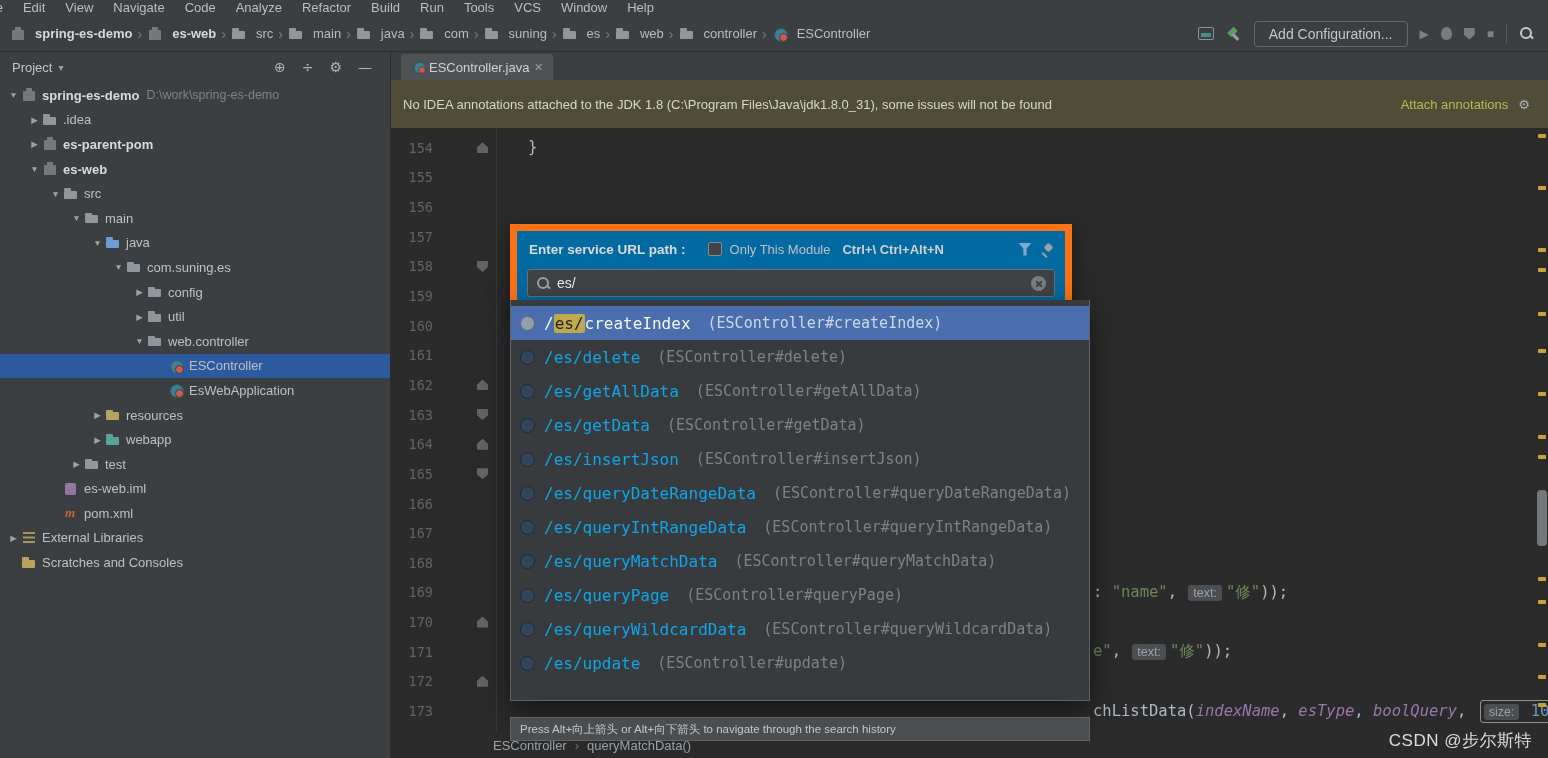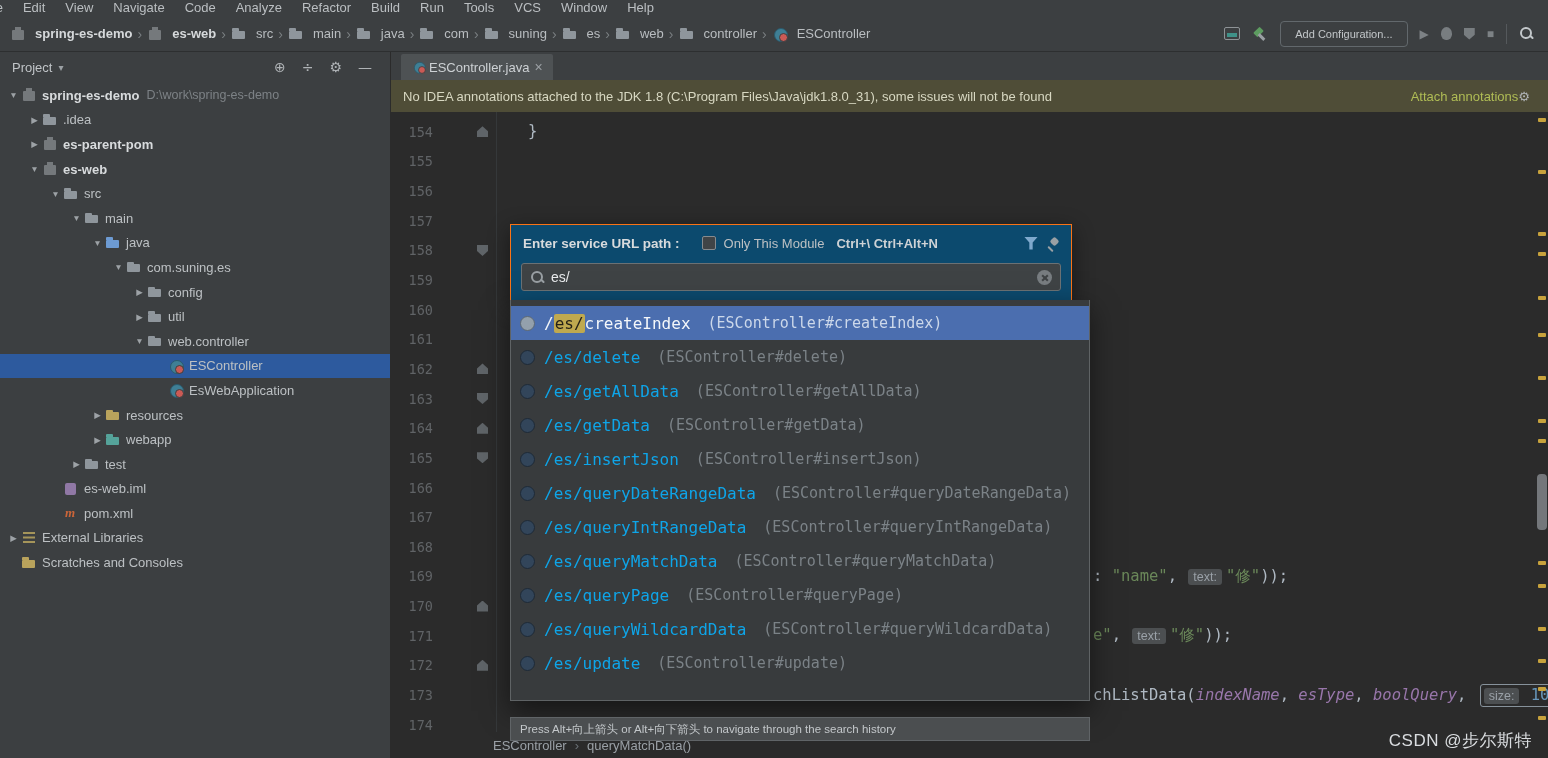--- a/index.html
+++ b/index.html
@@ -11,21 +11,21 @@
 .menu-item{font-size:13px;color:#bbbfc2;padding:0 10px;line-height:19px;margin-top:-2px;white-space:nowrap;cursor:default}
 .menu-item.first{margin-left:-28px}
 
 
 #navbar{position:absolute;left:0;top:16px;width:100%;height:36px;background:#3c3f41;display:flex;align-items:center;padding:0 10px;border-bottom:1px solid #2d2f30;z-index:5}
 #crumbs{display:flex;align-items:center;white-space:nowrap}
 .crumb{display:inline-flex;align-items:center;gap:4px;font-size:13px;color:#b9bdc0}
 .crumb-lbl.b{font-weight:bold;color:#d6d9db}
 .crumb-sep{color:#7a7f82;margin:0 5px;font-size:14px;line-height:1}
 .nav-right{margin-left:auto;display:flex;align-items:center;gap:12px;margin-right:4px}
-#addcfg{background:transparent;border:1px solid #62686c;border-radius:4px;height:26px;padding:0 14px;color:#c2c6c9;font-size:11px;font-family:inherit;cursor:pointer}
+#addcfg{background:transparent;border:1px solid #62686c;border-radius:4px;height:26px;padding:0 14px;color:#c2c6c9;font-size:14px;font-family:inherit;cursor:pointer}
 .glyph{font-size:12px;color:#7d8285;line-height:1}
 .vsep{width:1px;height:20px;background:#55595c}
 .monitor{width:16px;height:13px;border:1px solid #8e9396;border-radius:2px;position:relative;display:inline-block}
 .monitor::after{content:"";position:absolute;left:2px;right:2px;bottom:2px;height:4px;background:#3f9188}
 .hammer-wrap{position:relative;width:16px;height:16px;display:inline-block}
 .hammer-head{position:absolute;left:2px;top:3px;width:9px;height:6px;background:#5d9c60;transform:rotate(-45deg);border-radius:1px}
 .hammer-handle{position:absolute;left:8px;top:7px;width:3px;height:8px;background:#9a9fa3;transform:rotate(-45deg)}
 .bug{width:11px;height:13px;border-radius:50% 50% 45% 45%;background:#787d80;display:inline-block}
 .cov{width:11px;height:12px;background:#787d80;clip-path:polygon(0 0,100% 0,100% 60%,50% 100%,0 60%);display:inline-block}
 .mag{width:15px;height:15px;position:relative;display:inline-block}
@@ -61,22 +61,22 @@
 .ci.mvn::before{content:"m";position:absolute;left:2px;top:0;font:bold italic 13px "Liberation Serif",serif;color:#cb6539}
 .ci.imlic::before{content:"";position:absolute;left:2px;top:2px;width:11px;height:12px;background:#9078a5;border-radius:2px}
 .ci.libs::before{content:"";position:absolute;left:2px;top:2px;width:12px;height:2.5px;background:#a5955a;box-shadow:0 4.5px 0 #a5955a,0 9px 0 #a5955a}
 
 
 #editor{position:absolute;left:391px;top:52px;right:0;bottom:0;display:flex;flex-direction:column}
 #tabbar{height:28px;background:#3c3f41;display:flex;align-items:flex-end;padding-left:10px;flex:none}
 .tab{height:26px;background:#4e5254;display:flex;align-items:center;padding:0 10px;font-size:13px;color:#cdd1d4;border-radius:2px 2px 0 0;cursor:pointer}
 .tab .ci{transform:scale(.85);margin-right:2px}
 .tab-close{color:#9ca1a5;font-size:14px;margin-left:5px;cursor:pointer}
-#notif{height:32px;background:#4f4d37;display:flex;align-items:center;padding:0 12px;font-size:13px;color:#d8d8c2;flex:none}
-.notif-right{margin-left:auto;display:flex;align-items:center;margin-right:6px}
+#notif{height:48px;background:#4f4d37;display:flex;align-items:center;padding:0 12px;font-size:13px;color:#d8d8c2;flex:none}
+.notif-right{margin-left:auto;display:flex;align-items:center;gap:10px;margin-right:6px}
 #notif a{color:#b0bd55;text-decoration:none;font-size:13px;cursor:pointer}
 .phi.small{font-size:13px}
 #content{flex:1;position:relative;background:#2b2b2b;overflow:hidden}
 #gutter{position:absolute;left:0;top:0;bottom:0;width:106px;padding:5px 0 0 2px;border-right:1px solid #35383a}
 .g-row{height:29.65px;display:flex;align-items:center}
 .g-num{width:40px;text-align:right;font-family:"DejaVu Sans Mono",monospace;font-size:13.5px;color:#606366}
 .g-fold{width:11px;height:11px;margin-left:44px;position:relative}
 .g-fold.up::before{content:"";position:absolute;inset:0;background:#5f6468;clip-path:polygon(50% 0,100% 45%,100% 100%,0 100%,0 45%)}
 .g-fold.down::before{content:"";position:absolute;inset:0;background:#5f6468;clip-path:polygon(0 0,100% 0,100% 55%,50% 100%,0 55%)}
 #code{position:absolute;inset:0}
@@ -88,21 +88,21 @@
 .seg-hint{background:#4c4f51;color:#9aa1a8;border-radius:3px;padding:1px 5px;font-size:12.5px;font-family:"Liberation Sans",sans-serif;margin:0 4px 0 2px}
 .seg-box{display:inline-block;border:1px solid #87929b;border-radius:3px;padding:0 3px;margin-left:4px}
 .seg-box .seg-hint{margin:0 2px 0 0}
 #stripe{position:absolute;right:0;top:0;bottom:0;width:12px;z-index:8}
 .stripe-mark{position:absolute;left:2px;width:8px;height:4px;background:#c7a23c;border-radius:1px}
 .stripe-thumb{position:absolute;left:1px;width:10px;background:rgba(177,183,189,.55);border-radius:4px}
 #footer{height:26px;display:flex;align-items:center;gap:8px;padding-left:102px;font-size:13px;color:#9ba1a7;background:#2b2b2b;flex:none}
 .fsep{color:#6b7176}
 
 
-#popup-head{position:absolute;left:510px;top:224px;width:562px;background:#0c4a6e;border:1px solid #f97316;z-index:40;box-shadow:0 6px 20px rgba(0,0,0,.45)}
+#popup-head{position:absolute;left:510px;top:224px;width:562px;background:#0369a1;border:7px solid #f97316;z-index:40;box-shadow:0 6px 20px rgba(0,0,0,.45)}
 .pu-title-row{height:36px;display:flex;align-items:center;padding:0 12px;gap:8px}
 .pu-title{font-size:13.5px;font-weight:bold;color:#d8dbdd;margin-right:14px}
 .cbx{width:14px;height:14px;border:1px solid #868b8f;border-radius:2px;background:#404447;flex:none;cursor:pointer}
 .pu-cbl{font-size:13px;color:#bcc0c3;cursor:pointer}
 .pu-short{font-size:13px;font-weight:bold;color:#ced2d5;margin-left:4px}
 .funnel{margin-left:auto;width:14px;height:13px;background:#7fa9cd;clip-path:polygon(0 0,100% 0,62% 47%,62% 100%,38% 100%,38% 47%);cursor:pointer}
 .pin{width:13px;height:13px;position:relative;cursor:pointer}
 .pin::before{content:"";position:absolute;right:1px;top:1px;width:7px;height:7px;border-radius:2px;background:#9aa0a4;transform:rotate(45deg)}
 .pin::after{content:"";position:absolute;left:1px;bottom:0;width:7px;height:2px;background:#9aa0a4;transform:rotate(45deg);border-radius:1px}
 .pu-search-row{padding:2px 10px 10px}

